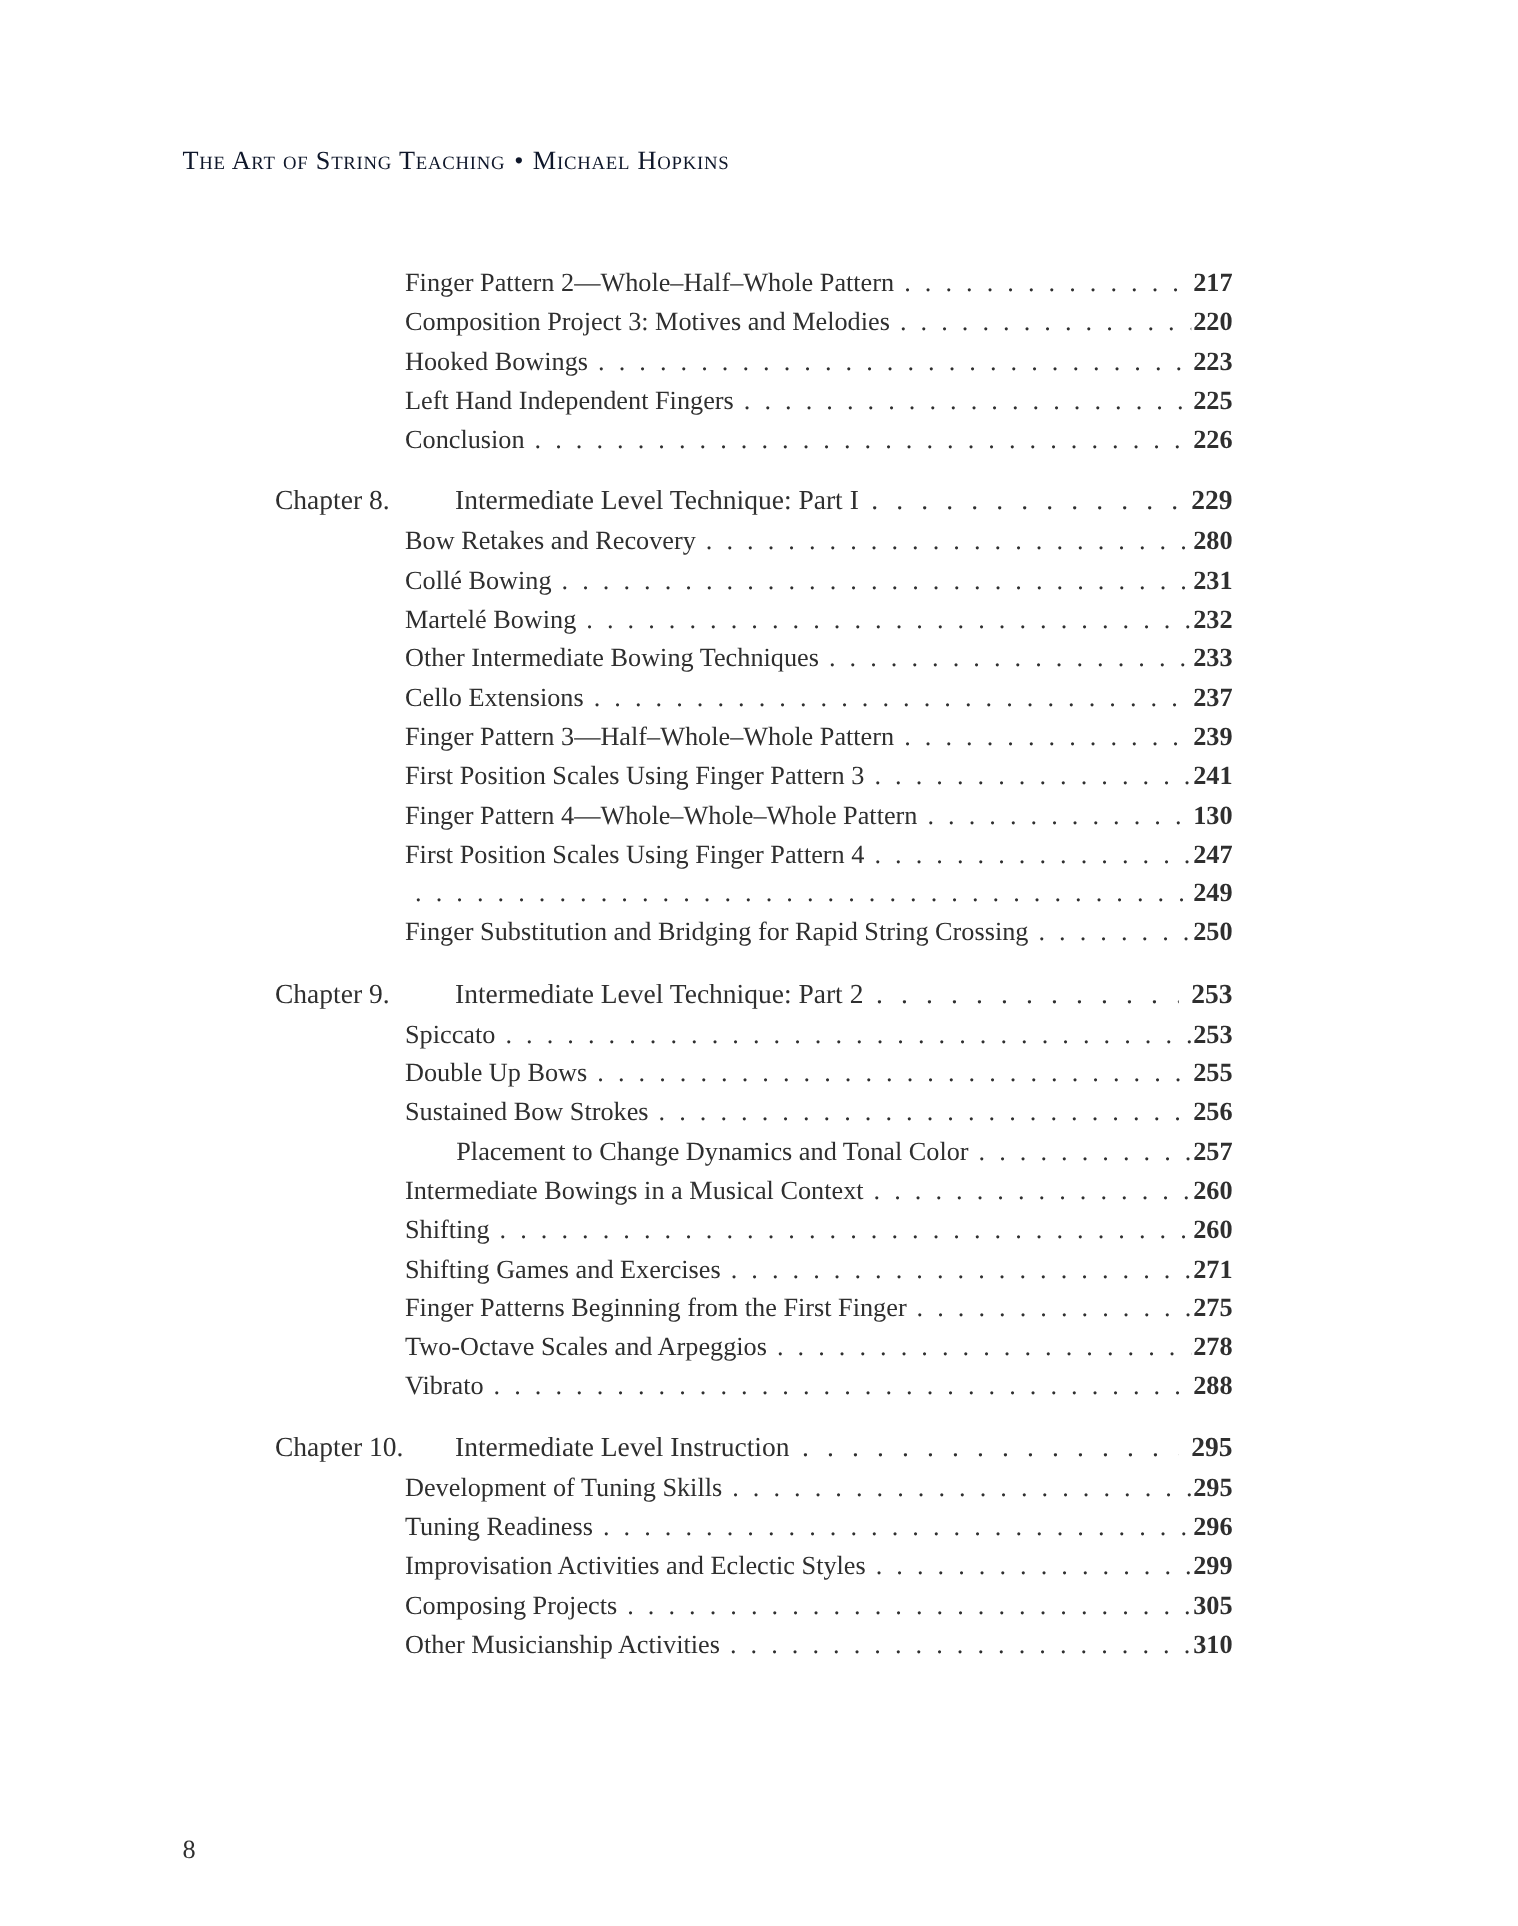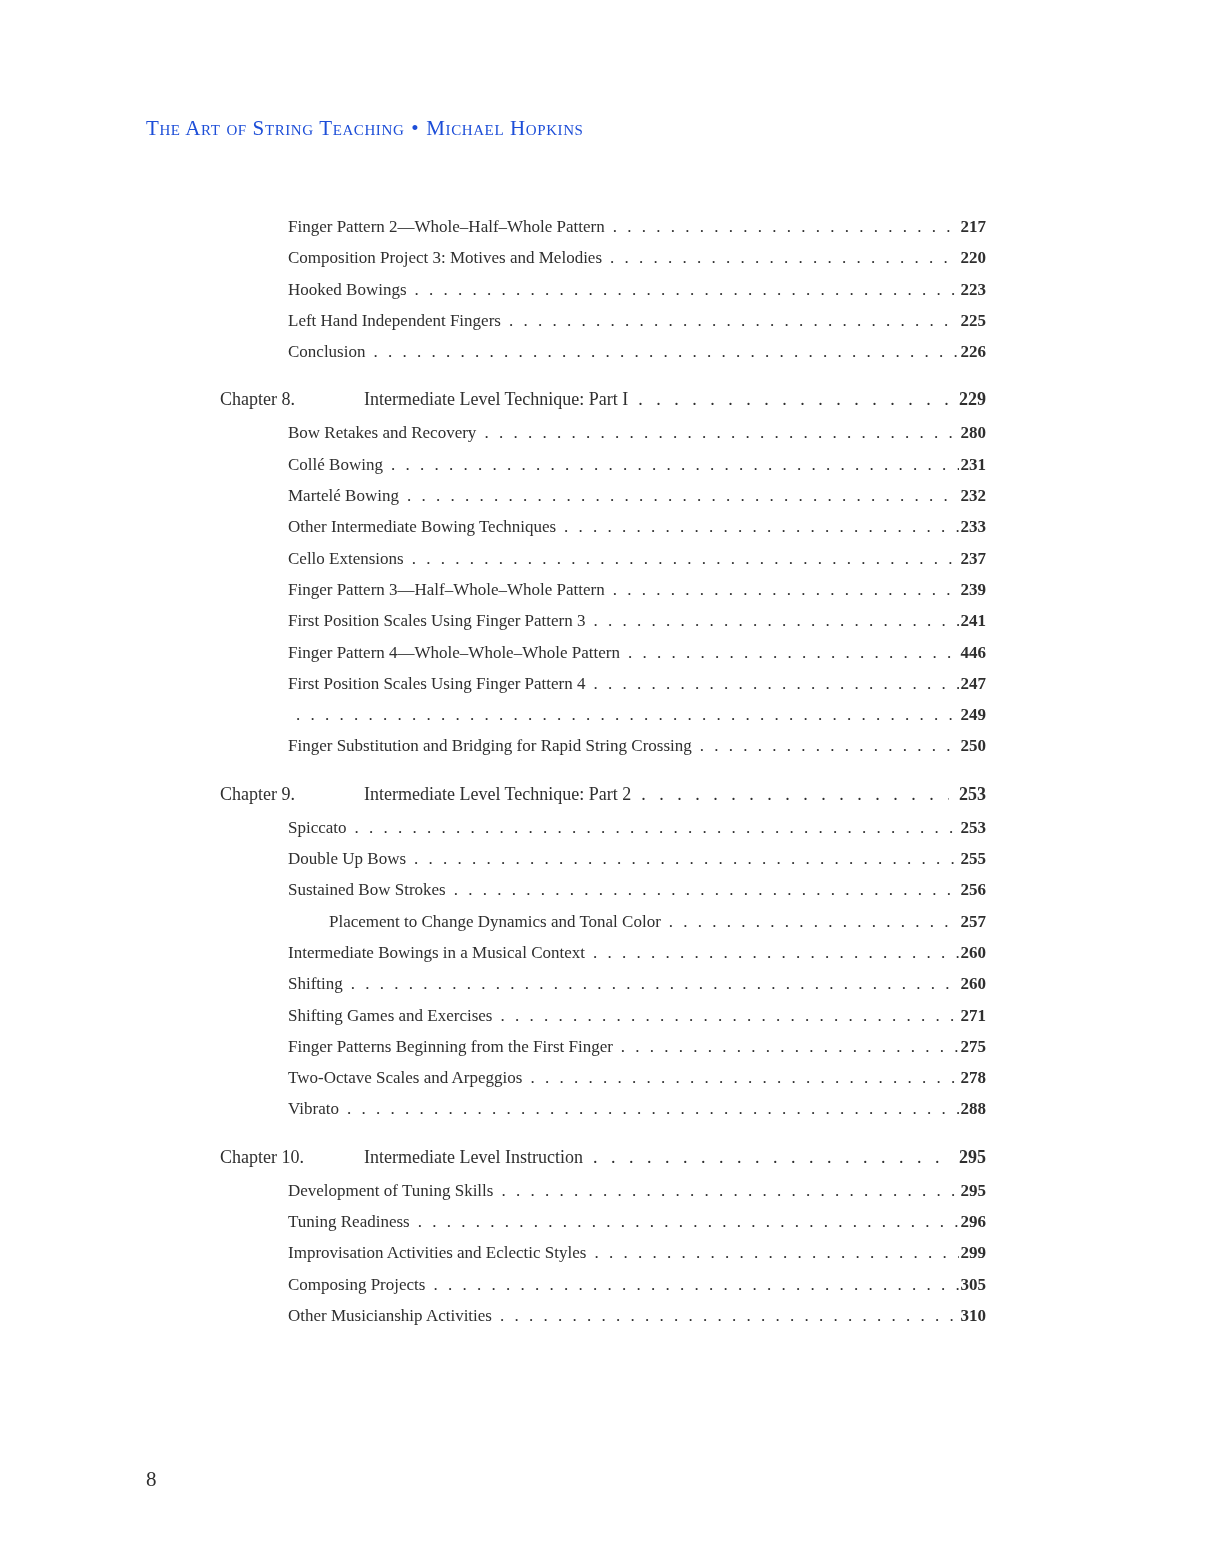--- a/index.html
+++ b/index.html
@@ -16,44 +16,44 @@
     font-family: "Liberation Serif", "DejaVu Serif", serif;
     color: #2f2f2f;
     overflow: hidden;
   }
   .running-header {
     position: absolute;
     left: 146px;
     top: 116px;
     font-size: 21px;
     letter-spacing: 0.6px;
-    color: #1d4ed8;
+    color: #0f172a;
     font-variant: small-caps;
     white-space: nowrap;
   }
   .running-header .sep {
     margin: 0 7px;
   }
   .toc {
     position: absolute;
     left: 220px;
     top: 211px;
     width: 766px;
   }
   .row {
     display: flex;
     align-items: baseline;
   }
   .row.entry {
-    margin-left: 68px;
-    font-size: 17px;
+    margin-left: 104px;
+    font-size: 21px;
     line-height: 31.3px;
   }
   .row.chapter {
-    font-size: 18px;
+    font-size: 22px;
     line-height: 35px;
     margin-top: 15px;
     margin-bottom: 0;
   }
   .row .title {
     white-space: nowrap;
     flex: none;
   }
   .row .title.cont {
     padding-left: 41px;
@@ -163,21 +163,21 @@
         <span class="pagenum">239</span>
       </div>
       <div class="row entry">
         <span class="title">First Position Scales Using Finger Pattern 3</span>
         <span class="leader">. . . . . . . . . . . . . . . . . . . . . . . . . . . . . . . . . . . . . . . . . . . . . . . . . . . . . . . . . . . . . . . . . . . . . . . . . . . . . . . . . . . . . . . . . . . . . . . . . . . . . . . . . . . . . . . . . . . . . . . . </span>
         <span class="pagenum">241</span>
       </div>
       <div class="row entry">
         <span class="title">Finger Pattern 4—Whole–Whole–Whole Pattern</span>
         <span class="leader">. . . . . . . . . . . . . . . . . . . . . . . . . . . . . . . . . . . . . . . . . . . . . . . . . . . . . . . . . . . . . . . . . . . . . . . . . . . . . . . . . . . . . . . . . . . . . . . . . . . . . . . . . . . . . . . . . . . . . . . . </span>
-        <span class="pagenum">446</span>
+        <span class="pagenum">130</span>
       </div>
       <div class="row entry">
         <span class="title">First Position Scales Using Finger Pattern 4</span>
         <span class="leader">. . . . . . . . . . . . . . . . . . . . . . . . . . . . . . . . . . . . . . . . . . . . . . . . . . . . . . . . . . . . . . . . . . . . . . . . . . . . . . . . . . . . . . . . . . . . . . . . . . . . . . . . . . . . . . . . . . . . . . . . </span>
         <span class="pagenum">247</span>
       </div>
       <div class="row entry">
         <span class="leader">. . . . . . . . . . . . . . . . . . . . . . . . . . . . . . . . . . . . . . . . . . . . . . . . . . . . . . . . . . . . . . . . . . . . . . . . . . . . . . . . . . . . . . . . . . . . . . . . . . . . . . . . . . . . . . . . . . . . . . . . </span>
         <span class="pagenum">249</span>
       </div>

